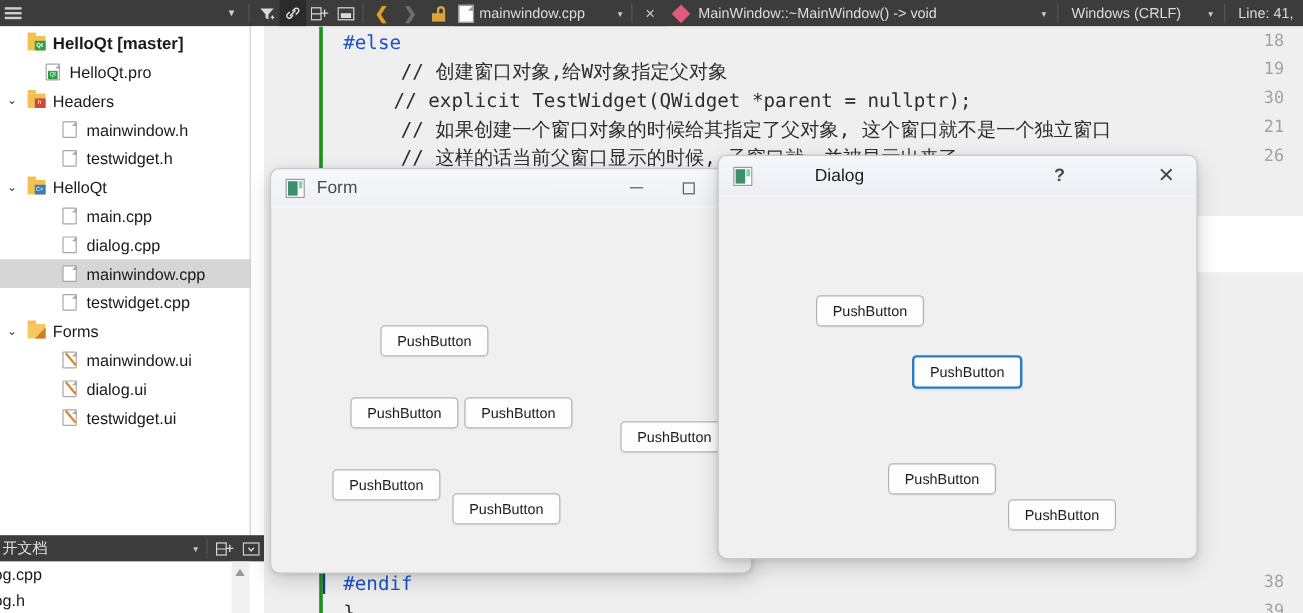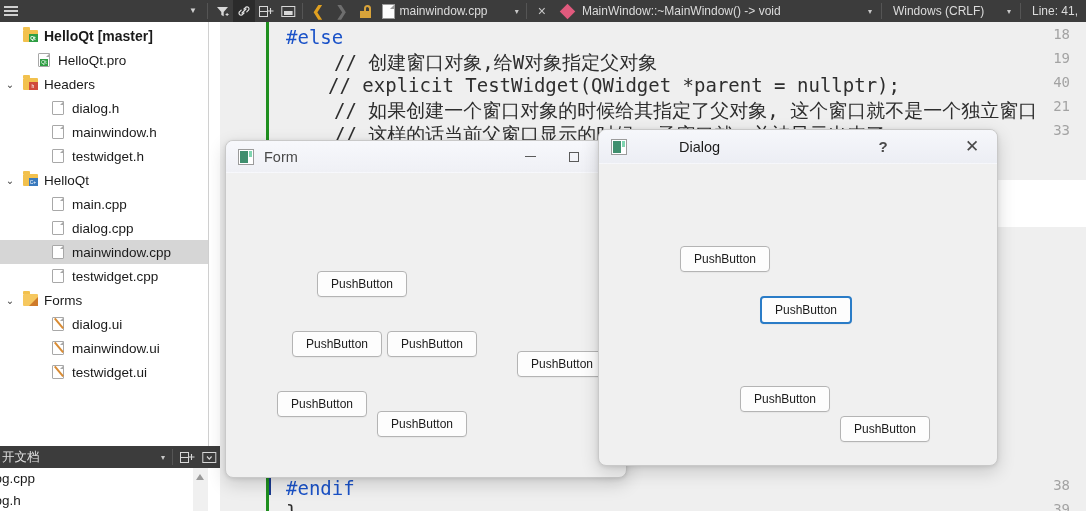--- a/index.html
+++ b/index.html
@@ -165,21 +165,21 @@
   }
   .gline {
     position: absolute; right: 16px; width: 40px; text-align: right;
     font-family: "DejaVu Sans Mono", monospace; font-size: 14px; color: #a3a3a3;
   }
   .greenbar {
     position: absolute; left: 46px; width: 3px; background: #1f8f1f;
   }
   .codeline {
     position: absolute; left: 66px; white-space: nowrap;
-    font-family: "DejaVu Sans Mono", monospace; font-size: 19px;
+    font-family: "DejaVu Sans Mono", monospace; font-size: 16px;
     color: #333;
   }
   .kw { color: #1a52c8; }
   .cm { color: #2e2e2e; }
   .caret-line {
     position: absolute; left: 49px; width: 2px; height: 18px; background: #1a3a8f;
   }
   .white-band {
     position: absolute; left: 0; top: 0; background: #ffffff;
   }
@@ -307,25 +307,25 @@
   <div class="editor">
     <div class="white-band" style="left:770px; top:158px; width:96px; height:47px;"></div>
     <div class="gutter"></div>
     <div class="greenbar" style="top:0px;height:130px;"></div>
     <div class="greenbar" style="top:453px;height:36px;"></div>
     <div id="editor-lines">
         <div class="gline" style="top: 4px;">18</div>
         <div class="codeline" style="top: 4px; left: 66px;"><span class="kw">#else</span></div>
         <div class="gline" style="top: 28px;">19</div>
         <div class="codeline" style="top: 28px; left: 114px;"><span class="cm">// 创建窗口对象,给W对象指定父对象</span></div>
-        <div class="gline" style="top: 52px;">40</div>
+        <div class="gline" style="top: 52px;">30</div>
         <div class="codeline" style="top: 52px; left: 108px;"><span class="cm">// explicit TestWidget(QWidget *parent = nullptr);</span></div>
         <div class="gline" style="top: 76px;">21</div>
         <div class="codeline" style="top: 76px; left: 114px;"><span class="cm">// 如果创建一个窗口对象的时候给其指定了父对象, 这个窗口就不是一个独立窗口</span></div>
-        <div class="gline" style="top: 100px;">33</div>
+        <div class="gline" style="top: 100px;">26</div>
         <div class="codeline" style="top: 100px; left: 114px;"><span class="cm">// 这样的话当前父窗口显示的时候, 子窗口就一并被显示出来了</span></div>
       </div>
     <div id="editor-bottom-lines">
         <div class="gline" style="top: 455px;">38</div>
         <div class="codeline" style="top: 455px; left: 66px;"><span class="kw">#endif</span></div>
         <div class="gline" style="top: 479px;">39</div>
         <div class="codeline" style="top: 479px; left: 66px;"><span class="cm">}</span></div>
       </div>
     <div class="caret-line" style="top:455px;"></div>
   </div>
@@ -359,28 +359,20 @@
             </span>
           </span>
           <span class="tlabel">Headers</span>
         </div>
         <div class="tree-row">
           <span class="arrow"></span>
           <span class="ind" style="width: 28px;"></span>
           <span class="tico">
             <span class="fileico"></span>
           </span>
-          <span class="tlabel">dialog.h</span>
-        </div>
-        <div class="tree-row">
-          <span class="arrow"></span>
-          <span class="ind" style="width: 28px;"></span>
-          <span class="tico">
-            <span class="fileico"></span>
-          </span>
           <span class="tlabel">mainwindow.h</span>
         </div>
         <div class="tree-row">
           <span class="arrow"></span>
           <span class="ind" style="width: 28px;"></span>
           <span class="tico">
             <span class="fileico"></span>
           </span>
           <span class="tlabel">testwidget.h</span>
         </div>
@@ -435,31 +427,31 @@
           <span class="tlabel">Forms</span>
         </div>
         <div class="tree-row">
           <span class="arrow"></span>
           <span class="ind" style="width: 28px;"></span>
           <span class="tico">
             <span class="fileico">
               <span class="pen2"></span>
             </span>
           </span>
-          <span class="tlabel">dialog.ui</span>
+          <span class="tlabel">mainwindow.ui</span>
         </div>
         <div class="tree-row">
           <span class="arrow"></span>
           <span class="ind" style="width: 28px;"></span>
           <span class="tico">
             <span class="fileico">
               <span class="pen2"></span>
             </span>
           </span>
-          <span class="tlabel">mainwindow.ui</span>
+          <span class="tlabel">dialog.ui</span>
         </div>
         <div class="tree-row">
           <span class="arrow"></span>
           <span class="ind" style="width: 28px;"></span>
           <span class="tico">
             <span class="fileico">
               <span class="pen2"></span>
             </span>
           </span>
           <span class="tlabel">testwidget.ui</span>

